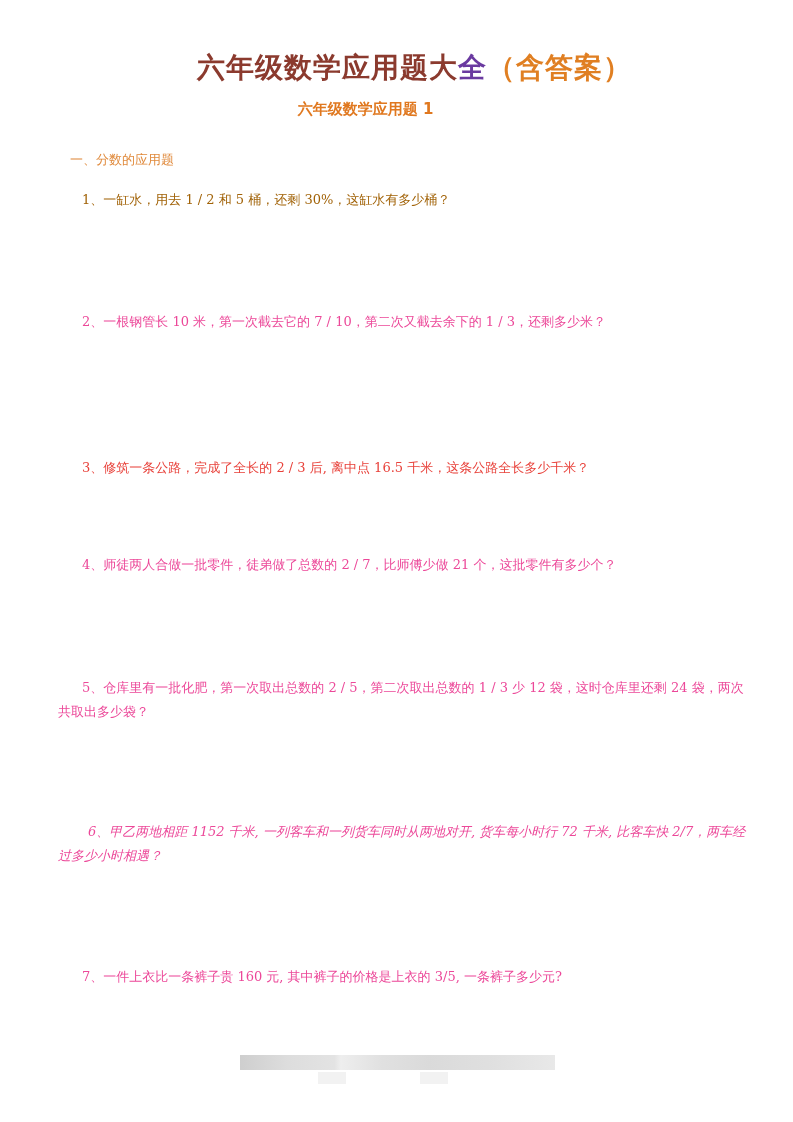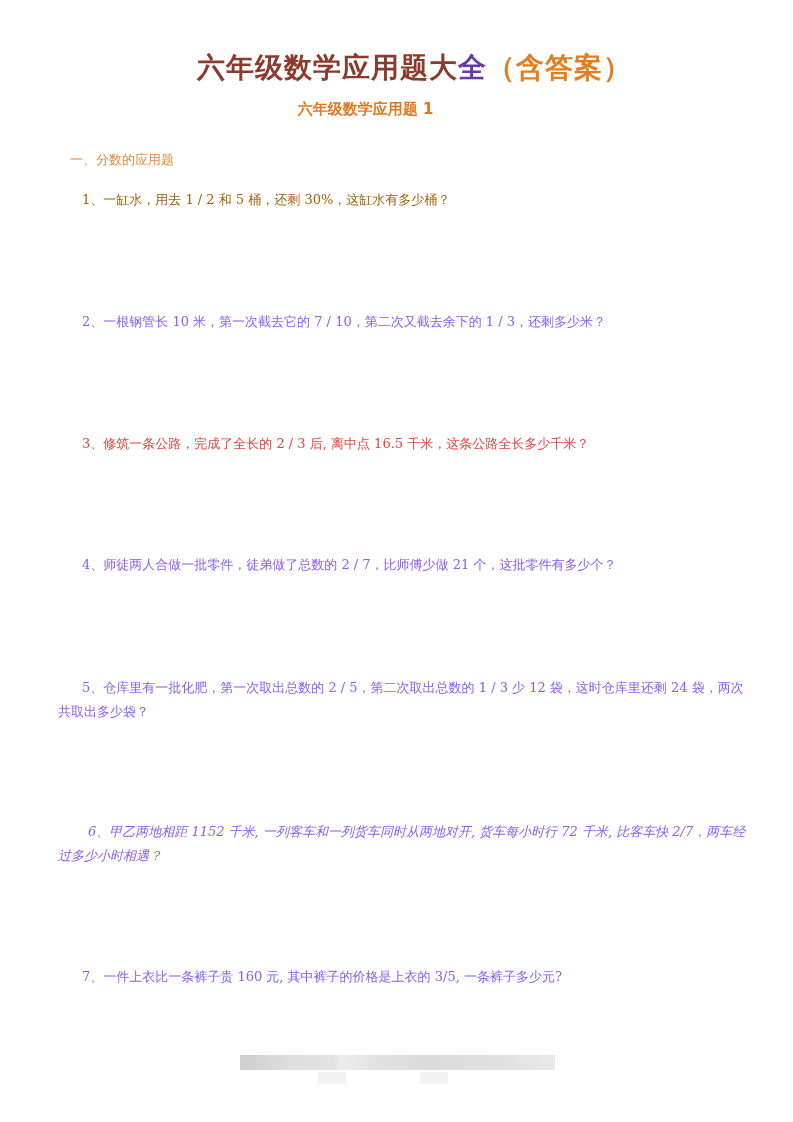--- a/index.html
+++ b/index.html
@@ -48,31 +48,31 @@
       left: 58px;
       font-size: 13px;
       color: #e08a3c;
       line-height: 20px;
       margin-left: 12px;
     }
     .q {
       position: absolute;
       font-size: 13px;
       line-height: 24px;
-      color: #8b5cf6;
+      color: #ec4899;
       white-space: nowrap;
     }
     .q.wrap {
       white-space: normal;
       left: 58px;
       width: 690px;
       text-indent: 24px;
     }
     .q.purple { color: #a16207; }
-    .q.red { color: #e8413a; }
+    .q.red { color: #e8413a; margin-top: 24px; }
     .footer-bar {
       position: absolute;
       top: 1055px;
       left: 240px;
       width: 315px;
       height: 15px;
       background: linear-gradient(to right, #c9c9c9 0%, #d9d9d9 15%, #e0e0e0 30%, #ececec 32%, #dddddd 45%, #d6d6d6 60%, #dcdcdc 80%, #e6e6e6 100%);
       opacity: 0.9;
     }
     .footer-smudge {

